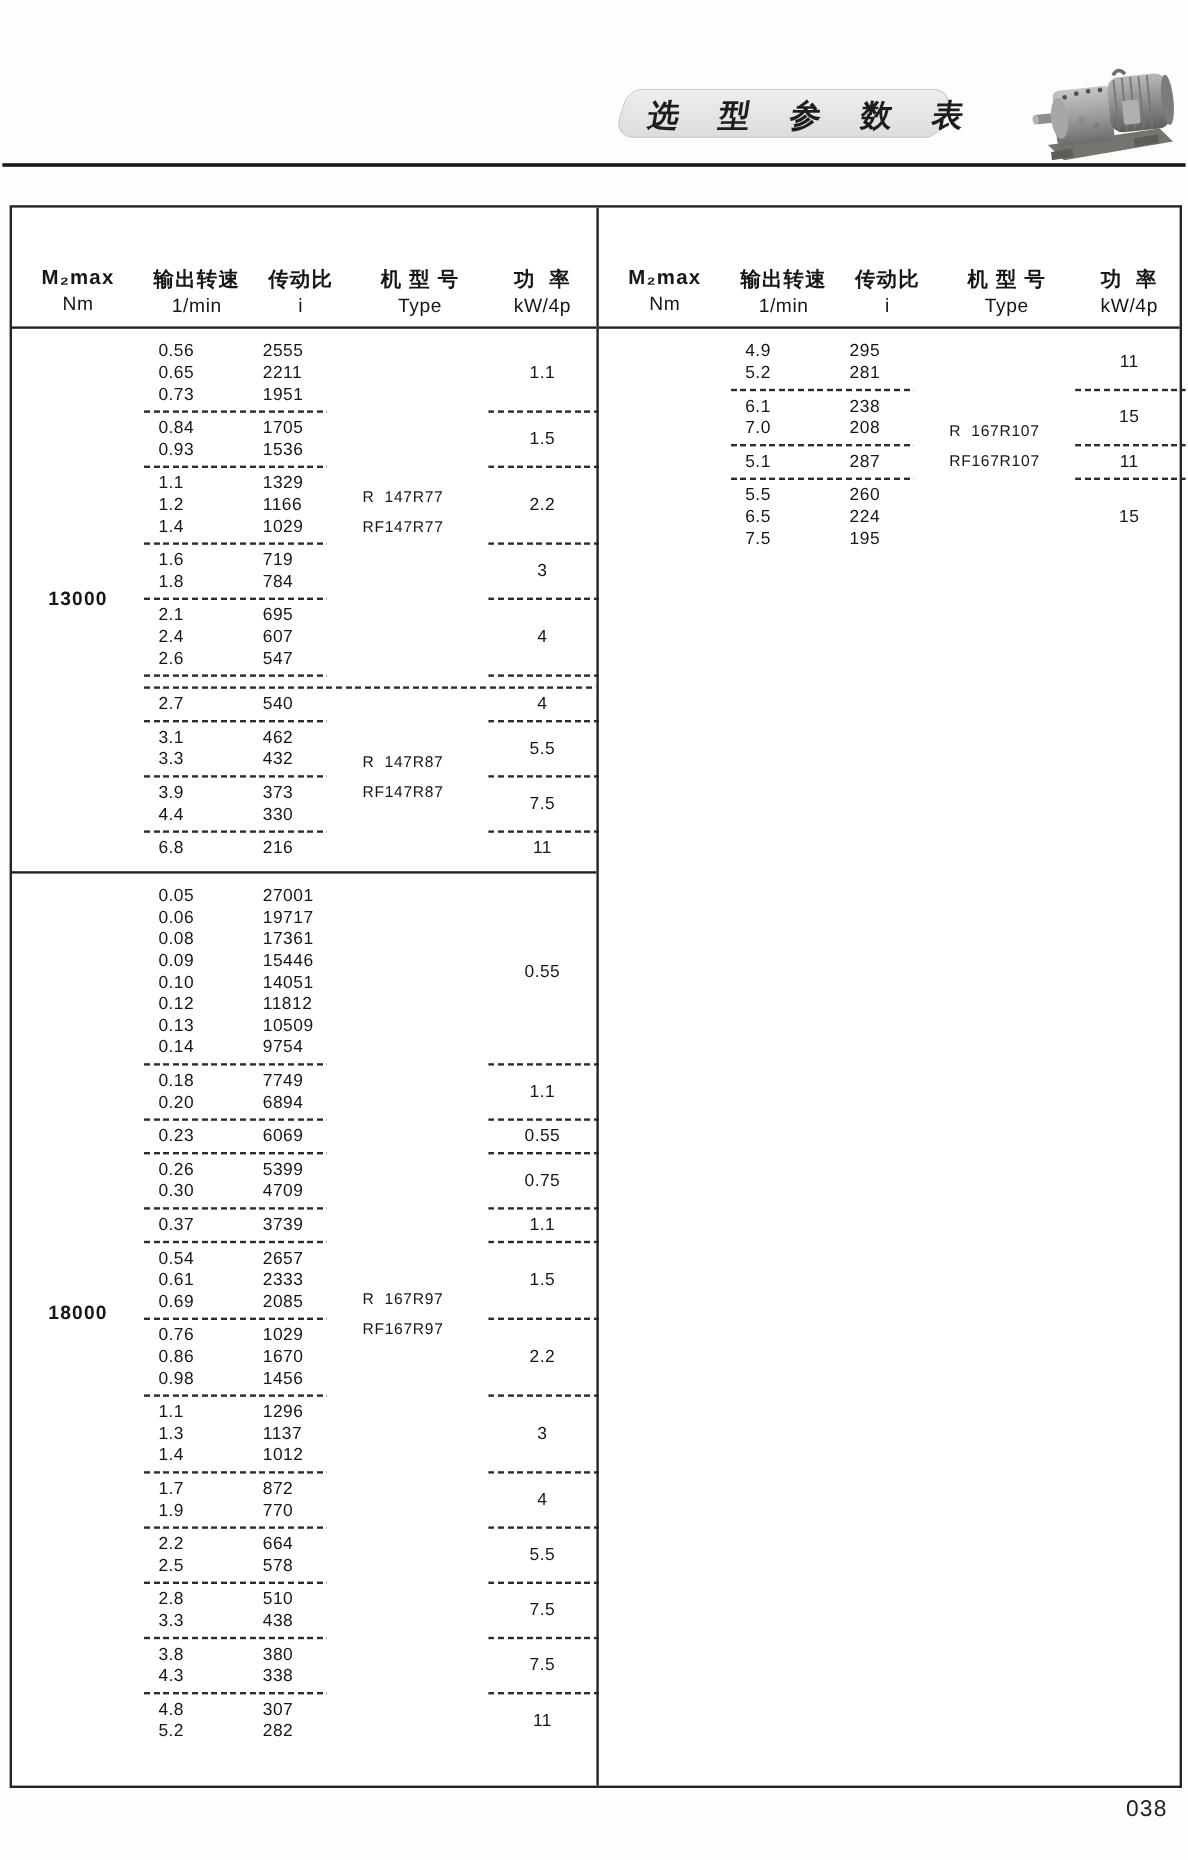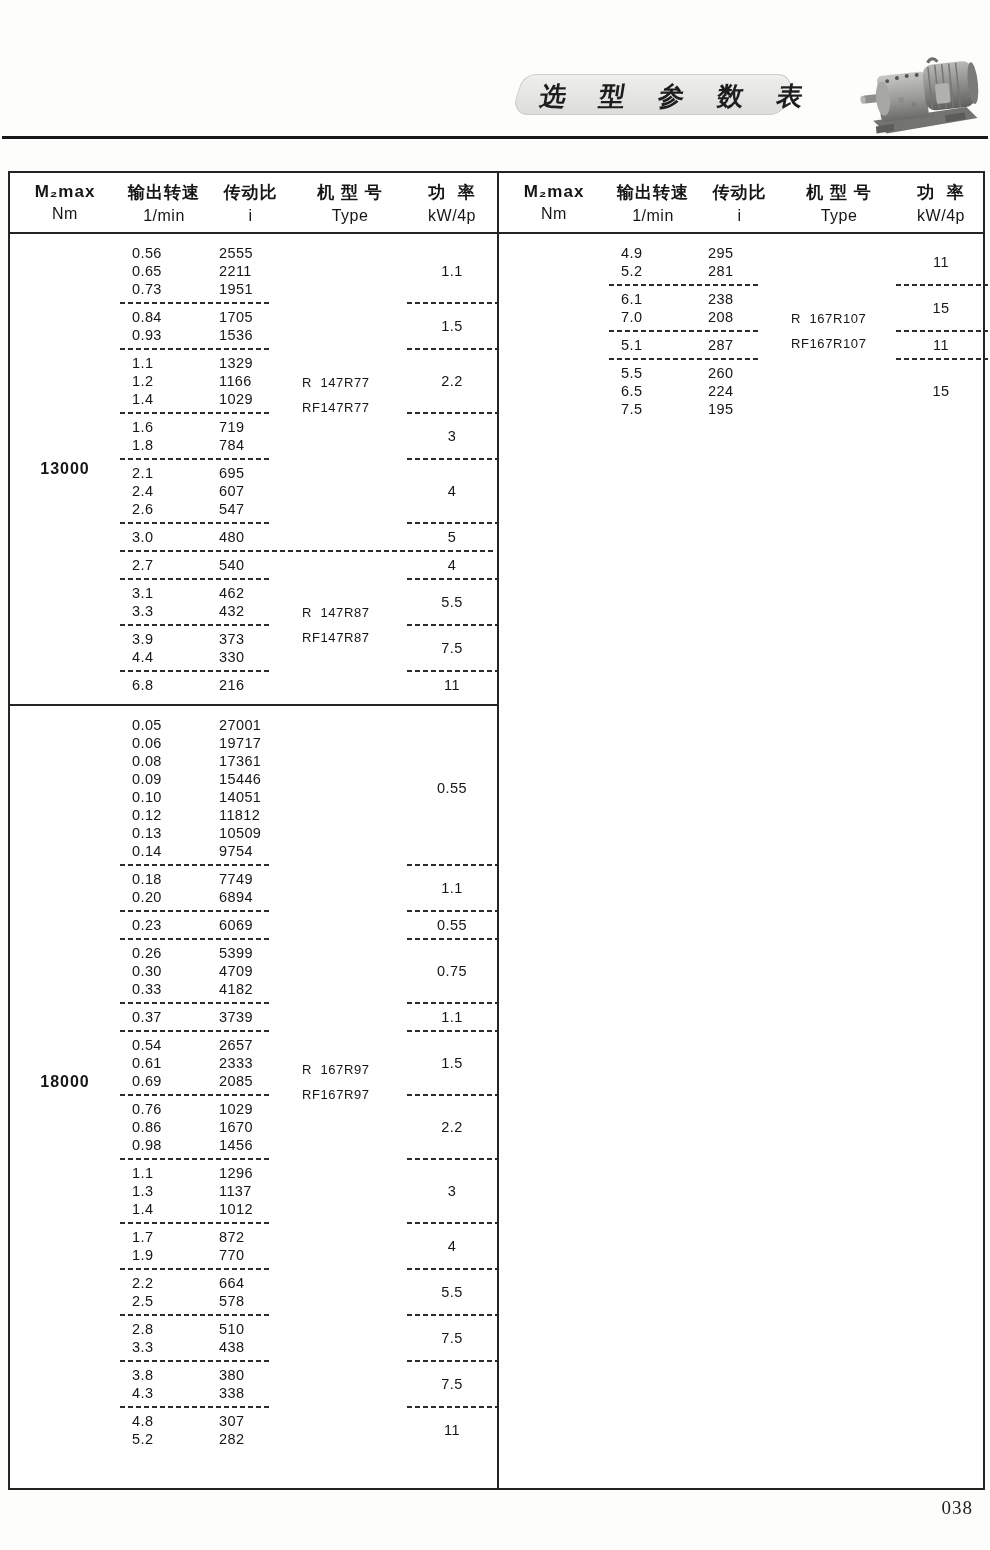--- a/index.html
+++ b/index.html
@@ -32,20 +32,21 @@
     border:2px solid #242424; background:#fff;
   }
   .half { position:absolute; top:0; bottom:0; }
   .half-left  { left:0; width:487px; }
   .half-right { left:487px; right:0; border-left:2px solid #242424; }
 
   .thead {
     height:61px; border-bottom:2px solid #242424;
     display:grid; grid-template-columns:110px 88px 85px 114px 90px;
     align-items:center;
+    margin-top:40px;
   }
   .th { display:flex; flex-direction:column; align-items:center; justify-content:center; gap:3px; }
   .th .cn { font-size:17px; font-weight:600; letter-spacing:1px; white-space:pre; }
   .th .unit { font-size:16px; font-weight:400; letter-spacing:0.5px; }
 
   
   .tbody { position:relative; }
   .block { position:relative; padding:10px 0; }
   .block-divider { border-bottom:2px solid #242424; }
   .m2max-label {
@@ -71,21 +72,21 @@
   .dash {
     position:absolute; top:4px; height:2px;
     background:repeating-linear-gradient(90deg,#2c2c2c 0 5px,transparent 5px 8px);
   }
   .dash-speed { left:110px; width:152px; }
   .dash-power { left:397px; width:92px; }
   .dash-full  { left:110px; right:1px; }
 
   .page-number {
     position:absolute; right:17px; top:1497px;
-    font-size:19px; letter-spacing:1px; color:#222;font-family:Liberation Serif, serif;
+    font-size:19px; letter-spacing:1px; color:#222;
   }
 </style>
 </head>
 <body>
 
 <div id="page">
 
   <div class="banner-bg"></div>
   <div class="banner-text">选 型 参 数 表</div>
 
@@ -242,27 +243,20 @@
                 <div class="row">
                   <div class="cell-speed">2.6</div>
                   <div class="cell-ratio">547</div>
                 </div>
                 <div class="power-cell">4</div>
               </div>
               <div class="dash-row">
                 <div class="dash dash-speed"></div>
                 <div class="dash dash-power"></div>
               </div>
-              <div class="group">
-                <div class="row">
-                  <div class="cell-speed">3.0</div>
-                  <div class="cell-ratio">480</div>
-                </div>
-                <div class="power-cell">5</div>
-              </div>
             </div>
             <div class="dash-row">
               <div class="dash dash-full"></div>
             </div>
             <div class="section">
               <div class="type-label"><div class="type-line">R  147R87</div><div class="type-line">RF147R87</div></div>
               <div class="group">
                 <div class="row">
                   <div class="cell-speed">2.7</div>
                   <div class="cell-ratio">540</div>
@@ -383,24 +377,20 @@
               </div>
               <div class="group">
                 <div class="row">
                   <div class="cell-speed">0.26</div>
                   <div class="cell-ratio">5399</div>
                 </div>
                 <div class="row">
                   <div class="cell-speed">0.30</div>
                   <div class="cell-ratio">4709</div>
                 </div>
-                <div class="row">
-                  <div class="cell-speed">0.33</div>
-                  <div class="cell-ratio">4182</div>
-                </div>
                 <div class="power-cell">0.75</div>
               </div>
               <div class="dash-row">
                 <div class="dash dash-speed"></div>
                 <div class="dash dash-power"></div>
               </div>
               <div class="group">
                 <div class="row">
                   <div class="cell-speed">0.37</div>
                   <div class="cell-ratio">3739</div>

